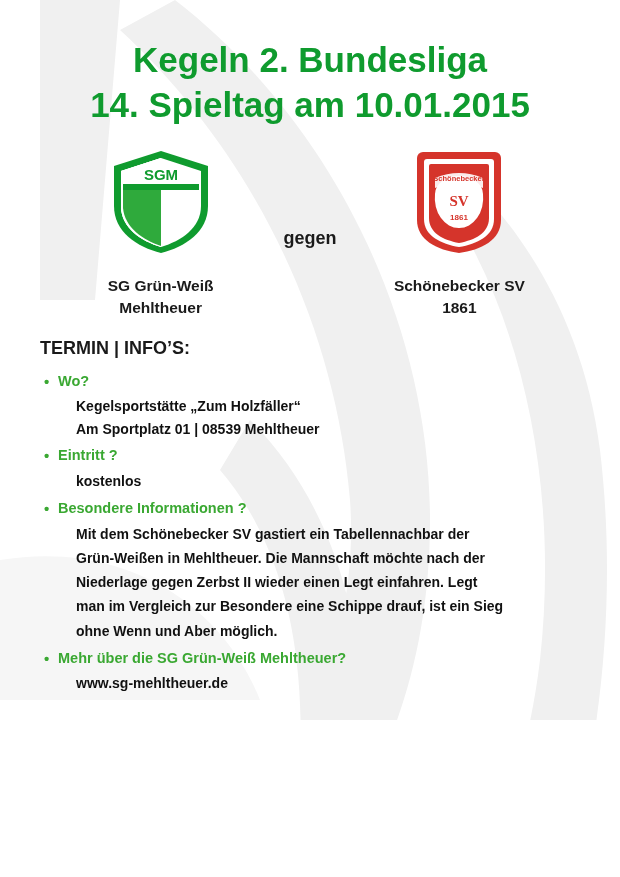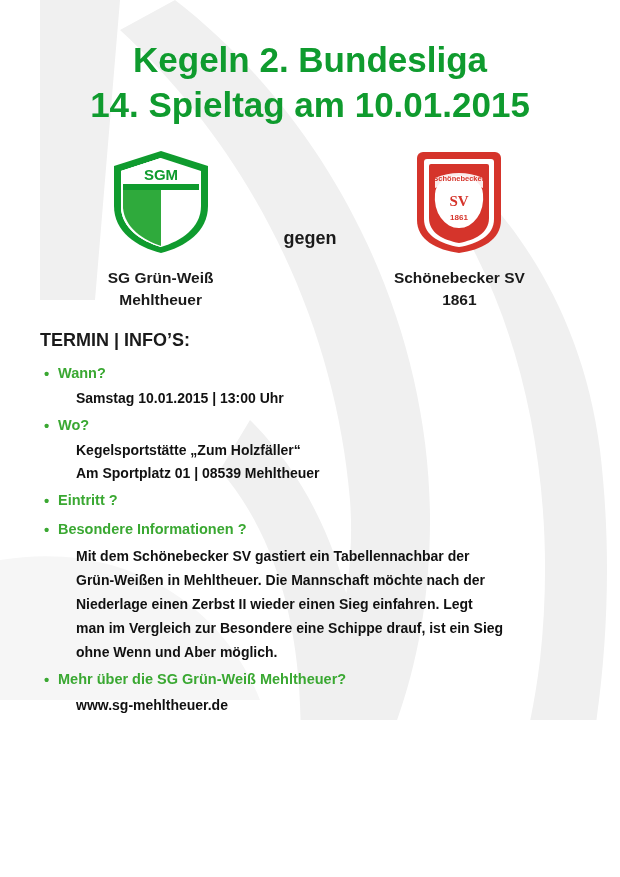--- a/index.html
+++ b/index.html
@@ -56,21 +56,21 @@
     width: 190px;
     text-align: center;
   }
   .crest-holder {
     height: 105px;
     display: flex;
     align-items: center;
     justify-content: center;
   }
   .club-name {
-    margin-top: 12px;
+    margin-top: 20px;
     font-weight: bold;
     font-size: 15.5px;
     color: #1a1a1a;
     line-height: 1.45;
   }
   .versus {
     width: 110px;
     text-align: center;
     font-weight: bold;
     font-size: 18px;
@@ -183,40 +183,37 @@
       <div class="club-name">
         <div>Schönebecker SV</div>
         <div>1861</div>
       </div>
     </div>
   </div>
 
   <div class="info">
     <div class="info-heading">TERMIN | INFO’S:</div>
 
-    <div class="item">
-      <div class="q">Wann?</div>
-      <div class="a">Samstag 10.01.2015 | 13:00 Uhr</div>
-    </div>
 
     <div class="item">
       <div class="q">Wo?</div>
       <div class="a">Kegelsportstätte „Zum Holzfäller“</div>
       <div class="a">Am Sportplatz 01 | 08539 Mehltheuer</div>
     </div>
 
     <div class="item">
       <div class="q">Eintritt ?</div>
+      <div class="a">kostenlos</div>
     </div>
 
     <div class="item">
       <div class="q">Besondere Informationen ?</div>
       <div class="a para">Mit dem Schönebecker SV gastiert ein Tabellennachbar der</div>
       <div class="a para">Grün-Weißen in Mehltheuer. Die Mannschaft möchte nach der</div>
-      <div class="a para">Niederlage einen Zerbst II wieder einen Sieg einfahren. Legt</div>
+      <div class="a para">Niederlage gegen Zerbst II wieder einen Legt einfahren. Legt</div>
       <div class="a para">man im Vergleich zur Besondere eine Schippe drauf, ist ein Sieg</div>
       <div class="a para">ohne Wenn und Aber möglich.</div>
     </div>
 
     <div class="item">
       <div class="q">Mehr über die SG Grün-Weiß Mehltheuer?</div>
       <div class="a">www.sg-mehltheuer.de</div>
     </div>
   </div>
 

